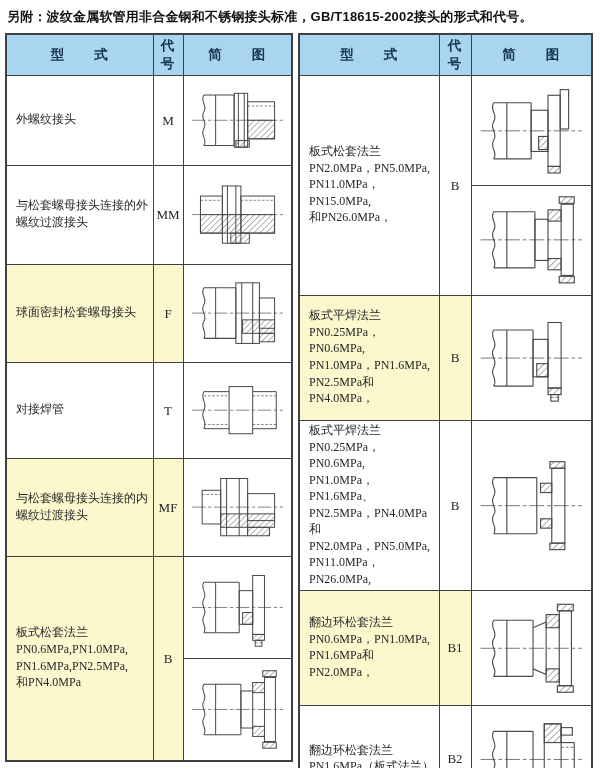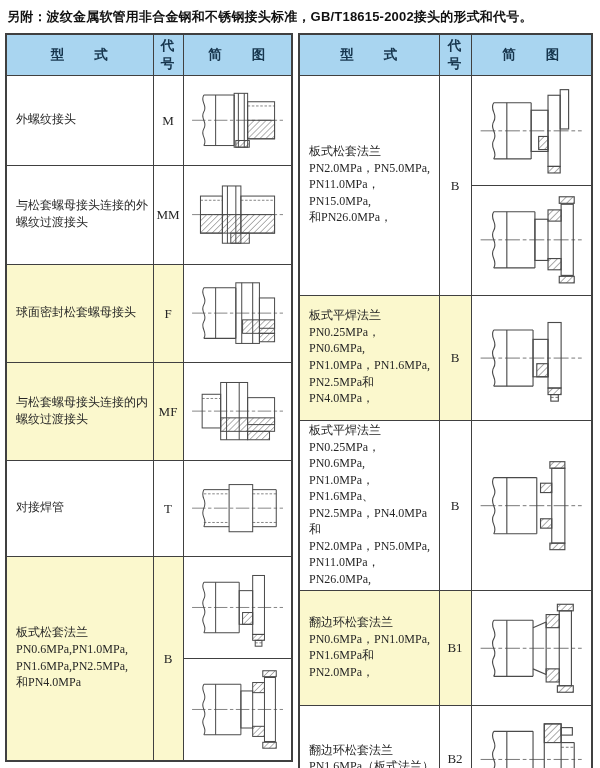--- a/index.html
+++ b/index.html
@@ -142,46 +142,20 @@
                   <line x1="78" y1="12" x2="78" y2="84"></line>
                   <rect x="86" y="30" width="18" height="36"></rect>
                   <rect x="66" y="56" width="38" height="16" fill="url(#h2)"></rect>
                   <rect x="86" y="72" width="18" height="10" fill="url(#h2)"></rect>
                   <line x1="6" y1="48" x2="114" y2="48" stroke-width="0.8" stroke-dasharray="16 3 4 3"></line>
                 </g>
               </svg>
             </div>
         </td>
       </tr>
-      <tr style="height:98px">
-        <td class="type" data-hl="true">与松套螺母接头连接的内螺纹过渡接头</td>
-        <td class="code" data-hl="true">MF</td>
-        <td class="dcell">
-          <div class="diag" style="height:94px">
-              <svg viewBox="0 0 120 96" preserveAspectRatio="xMidYMid meet">
-                <defs>
-                  <pattern id="h4" patternUnits="userSpaceOnUse" width="5" height="5" patternTransform="rotate(45)">
-                    <line x1="0" y1="0" x2="0" y2="5" stroke="#4a4a4a" stroke-width="1"></line>
-                  </pattern>
-                </defs>
-                <g stroke="#4a4a4a" fill="none" stroke-width="1.2">
-                  <rect x="18" y="28" width="22" height="40"></rect>
-                  <line x1="18" y1="33" x2="40" y2="33" stroke-dasharray="3 2" stroke-width="0.8"></line>
-                  <rect x="40" y="14" width="32" height="68"></rect>
-                  <line x1="47" y1="14" x2="47" y2="82"></line>
-                  <line x1="62" y1="14" x2="62" y2="82"></line>
-                  <rect x="72" y="32" width="32" height="32"></rect>
-                  <rect x="40" y="56" width="64" height="16" fill="url(#h4)"></rect>
-                  <rect x="72" y="72" width="26" height="10" fill="url(#h4)"></rect>
-                  <line x1="6" y1="48" x2="114" y2="48" stroke-width="0.8" stroke-dasharray="16 3 4 3"></line>
-                </g>
-              </svg>
-            </div>
-        </td>
-      </tr>
       <tr style="height:96px">
         <td class="type" data-hl="false">对接焊管</td>
         <td class="code" data-hl="false">T</td>
         <td class="dcell">
           <div class="diag" style="height:92px">
               <svg viewBox="0 0 120 96" preserveAspectRatio="xMidYMid meet">
                 <defs>
                   <pattern id="h5" patternUnits="userSpaceOnUse" width="5" height="5" patternTransform="rotate(45)">
                     <line x1="0" y1="0" x2="0" y2="5" stroke="#4a4a4a" stroke-width="1"></line>
                   </pattern>
@@ -191,20 +165,46 @@
                   <line x1="20" y1="26" x2="50" y2="26"></line>
                   <line x1="20" y1="70" x2="50" y2="70"></line>
                   <line x1="20" y1="31" x2="50" y2="31" stroke-dasharray="3 2" stroke-width="0.8"></line>
                   <line x1="20" y1="65" x2="50" y2="65" stroke-dasharray="3 2" stroke-width="0.8"></line>
                   <rect x="50" y="20" width="28" height="56"></rect>
                   <line x1="78" y1="26" x2="106" y2="26"></line>
                   <line x1="78" y1="70" x2="106" y2="70"></line>
                   <line x1="106" y1="26" x2="106" y2="70"></line>
                   <line x1="78" y1="31" x2="106" y2="31" stroke-dasharray="3 2" stroke-width="0.8"></line>
                   <line x1="78" y1="65" x2="106" y2="65" stroke-dasharray="3 2" stroke-width="0.8"></line>
+                  <line x1="6" y1="48" x2="114" y2="48" stroke-width="0.8" stroke-dasharray="16 3 4 3"></line>
+                </g>
+              </svg>
+            </div>
+        </td>
+      </tr>
+      <tr style="height:98px">
+        <td class="type" data-hl="true">与松套螺母接头连接的内螺纹过渡接头</td>
+        <td class="code" data-hl="true">MF</td>
+        <td class="dcell">
+          <div class="diag" style="height:94px">
+              <svg viewBox="0 0 120 96" preserveAspectRatio="xMidYMid meet">
+                <defs>
+                  <pattern id="h4" patternUnits="userSpaceOnUse" width="5" height="5" patternTransform="rotate(45)">
+                    <line x1="0" y1="0" x2="0" y2="5" stroke="#4a4a4a" stroke-width="1"></line>
+                  </pattern>
+                </defs>
+                <g stroke="#4a4a4a" fill="none" stroke-width="1.2">
+                  <rect x="18" y="28" width="22" height="40"></rect>
+                  <line x1="18" y1="33" x2="40" y2="33" stroke-dasharray="3 2" stroke-width="0.8"></line>
+                  <rect x="40" y="14" width="32" height="68"></rect>
+                  <line x1="47" y1="14" x2="47" y2="82"></line>
+                  <line x1="62" y1="14" x2="62" y2="82"></line>
+                  <rect x="72" y="32" width="32" height="32"></rect>
+                  <rect x="40" y="56" width="64" height="16" fill="url(#h4)"></rect>
+                  <rect x="72" y="72" width="26" height="10" fill="url(#h4)"></rect>
                   <line x1="6" y1="48" x2="114" y2="48" stroke-width="0.8" stroke-dasharray="16 3 4 3"></line>
                 </g>
               </svg>
             </div>
         </td>
       </tr>
       <tr style="height:183px">
         <td class="type" data-hl="true">板式松套法兰
 PN0.6MPa,PN1.0MPa,
 PN1.6MPa,PN2.5MPa,

